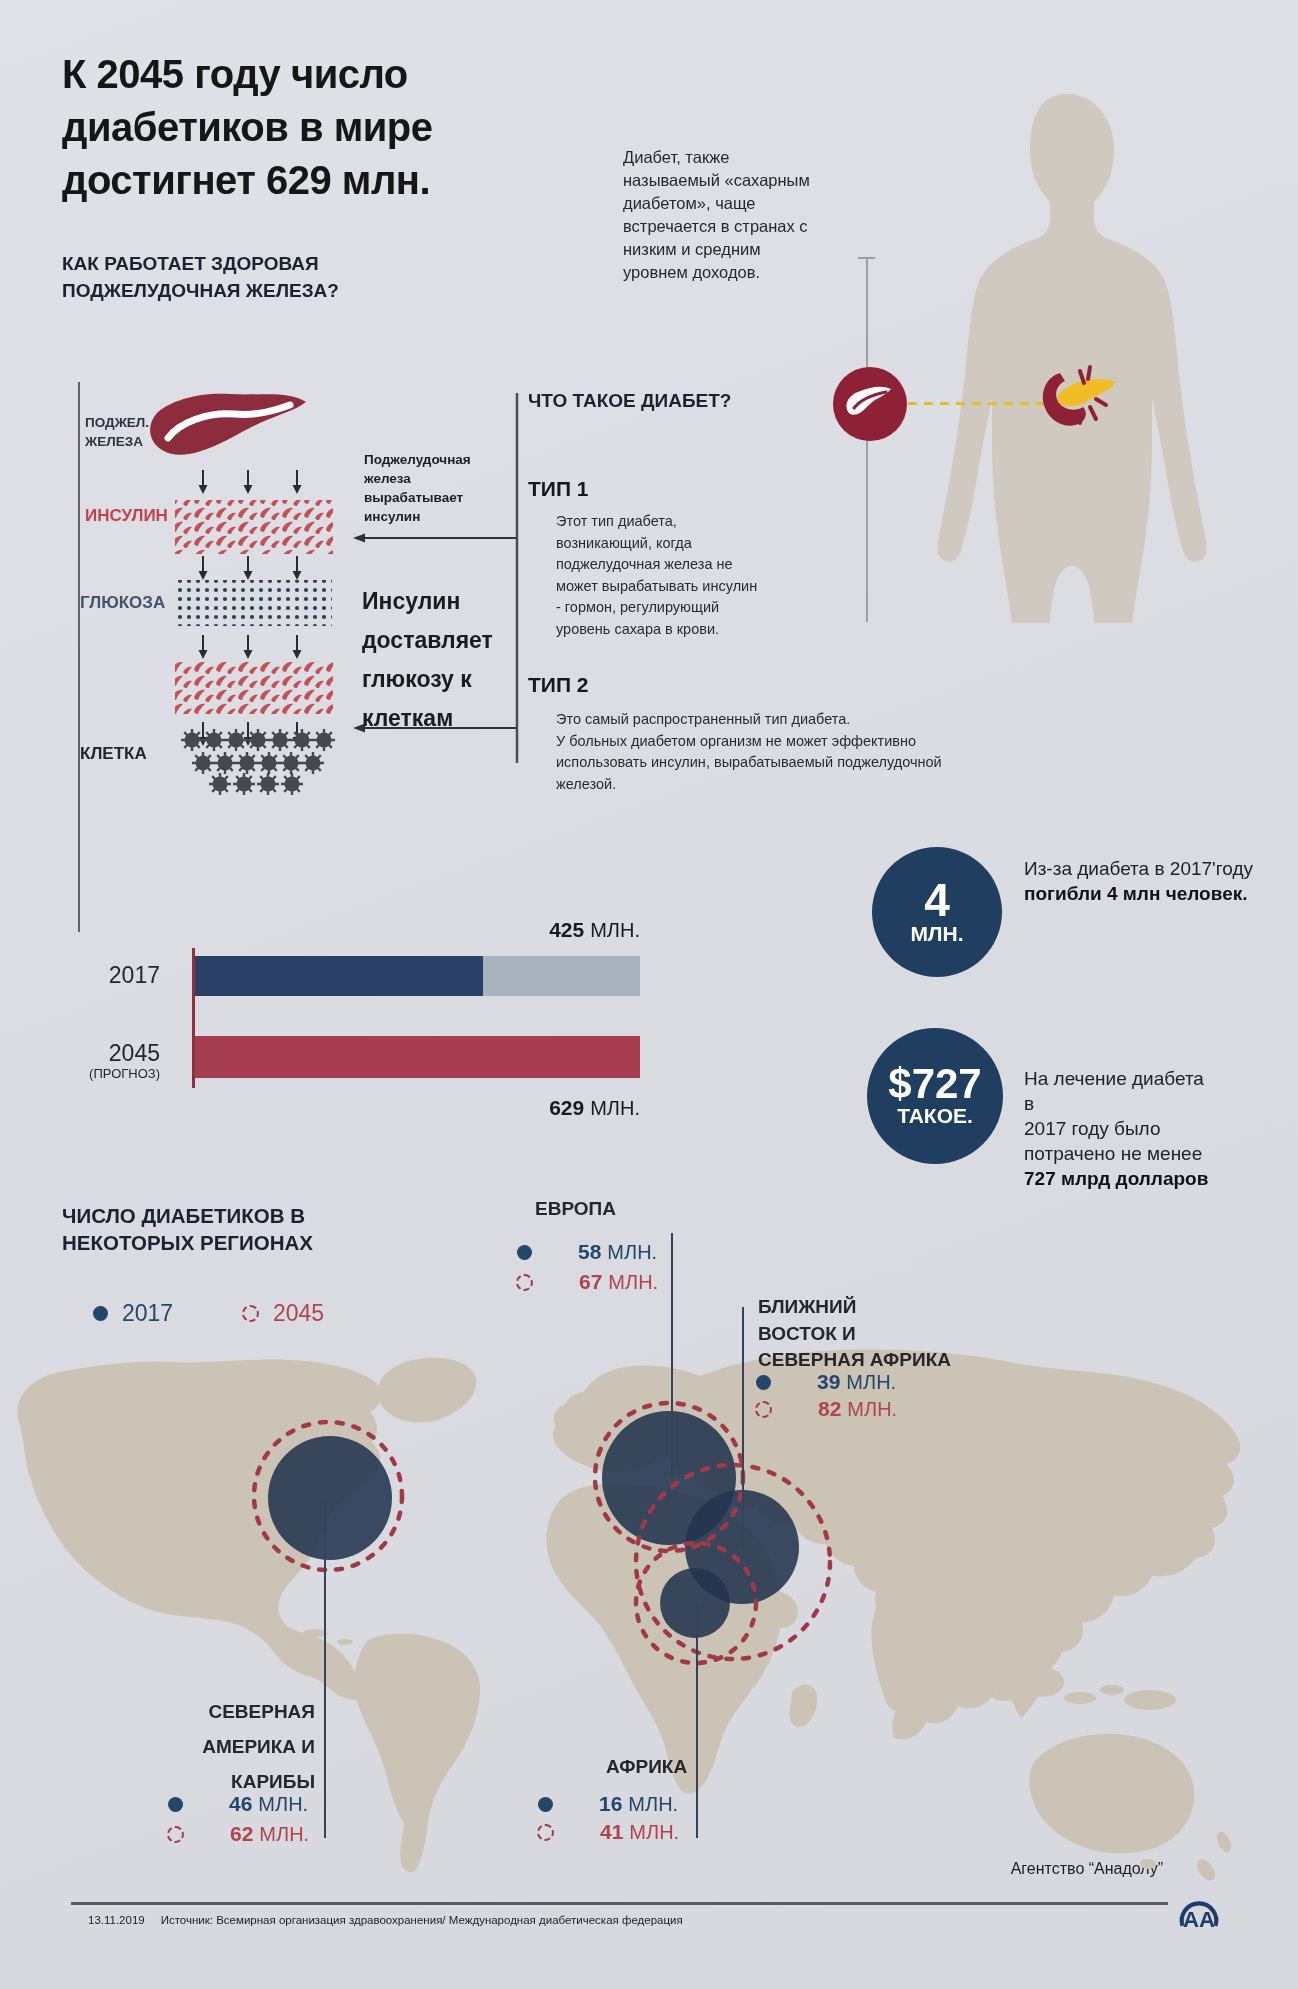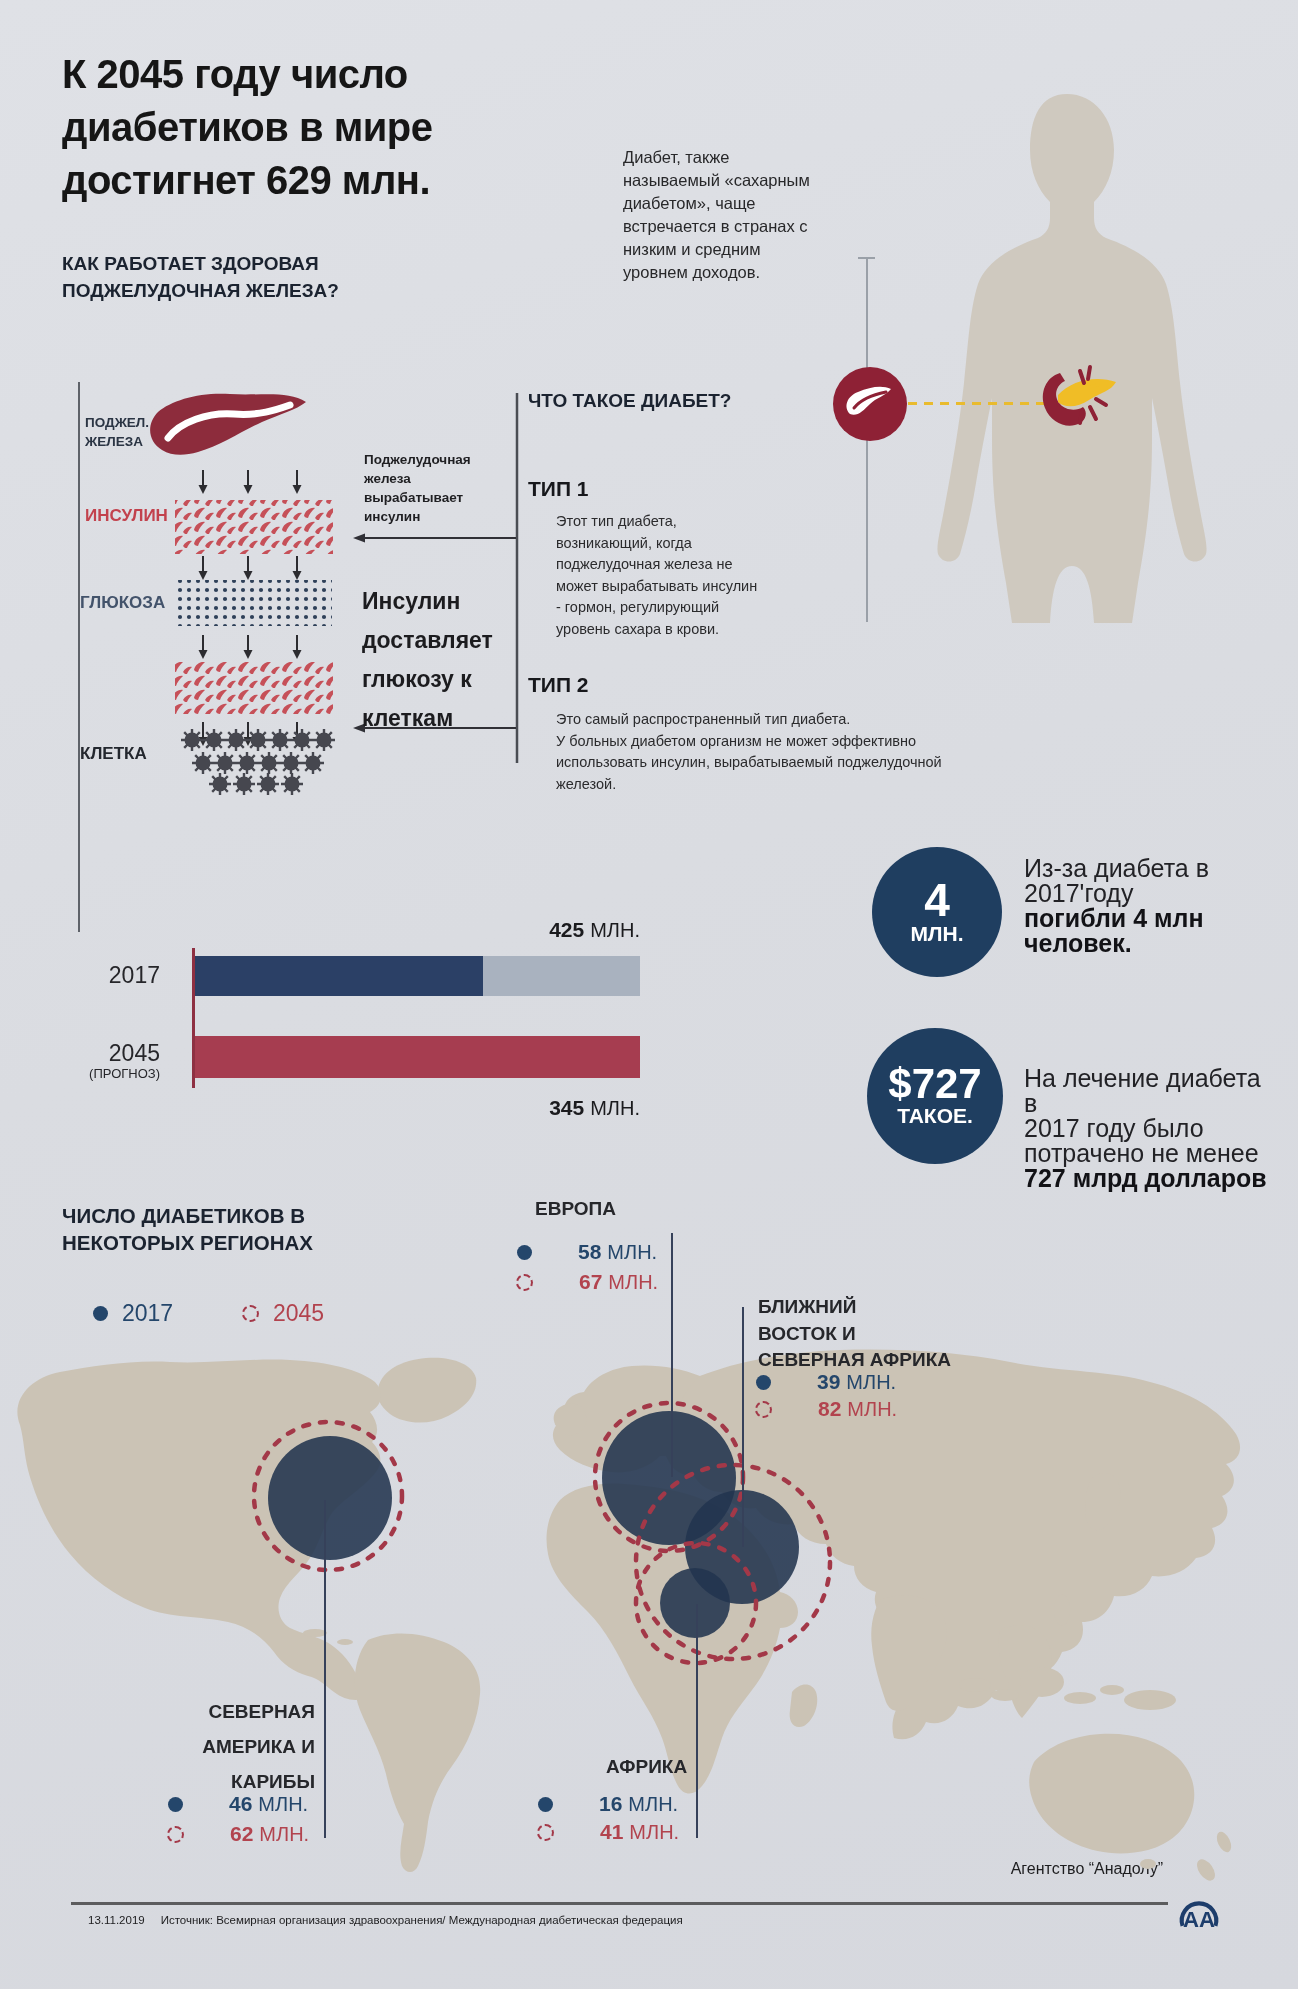--- a/index.html
+++ b/index.html
@@ -51,21 +51,21 @@
   .val425{top:918px;} .val629{top:1096px;}
 
   
   .stat-circle{border-radius:50%;background:#1f3e60;color:#fff;display:flex;flex-direction:column;
                align-items:center;justify-content:center;text-align:center;}
   .c-deaths{left:872px;top:847px;width:130px;height:130px;}
   .c-cost{left:867px;top:1028px;width:136px;height:136px;}
   .c-big{font-size:46px;font-weight:bold;line-height:44px;}
   .c-big2{font-size:42px;font-weight:bold;line-height:40px;}
   .c-unit{font-size:21px;line-height:24px;font-weight:bold;}
-  .stat-txt{font-size:25px;line-height:25px;color:#222226;}
+  .stat-txt{font-size:19px;line-height:25px;color:#222226;}
   .stat-txt .b{font-weight:bold;color:#121216;}
   .st-deaths{left:1024px;top:856px;width:270px;}
   .st-cost{left:1024px;top:1066px;width:260px;}
 
   
   .legend-item{display:flex;align-items:center;gap:14px;}
   .lg-2017{left:93px;top:1300px;} .lg-2045{left:242px;top:1300px;}
   .lg-txt17{font-size:23px;color:#24466b;}
   .lg-txt45{font-size:23px;color:#b2434e;}
   .d17{width:15px;height:15px;border-radius:50%;background:#24466b;flex:none;}
@@ -271,21 +271,21 @@
   <div class="abs bar bar-2017-fill"></div>
   <div class="abs bar bar-2017-rest"></div>
   <div class="abs valrow val425">
     <span class="num">425</span><span class="unit">МЛН.</span>
   </div>
 
   <div class="abs yr yr2">2045</div>
   <div class="abs prognoz">(ПРОГНОЗ)</div>
   <div class="abs bar-2045"></div>
   <div class="abs valrow val629">
-    <span class="num">345</span><span class="unit">МЛН.</span>
+    <span class="num">629</span><span class="unit">МЛН.</span>
   </div>
 
   <div class="abs stat-circle c-deaths">
     <div class="c-big">4</div>
     <div class="c-unit">МЛН.</div>
   </div>
   <div class="abs stat-txt st-deaths">
     <span class="pre">Из-за диабета в 2017'году</span><br>
     <span class="b">погибли 4 млн человек.</span>
   </div>

